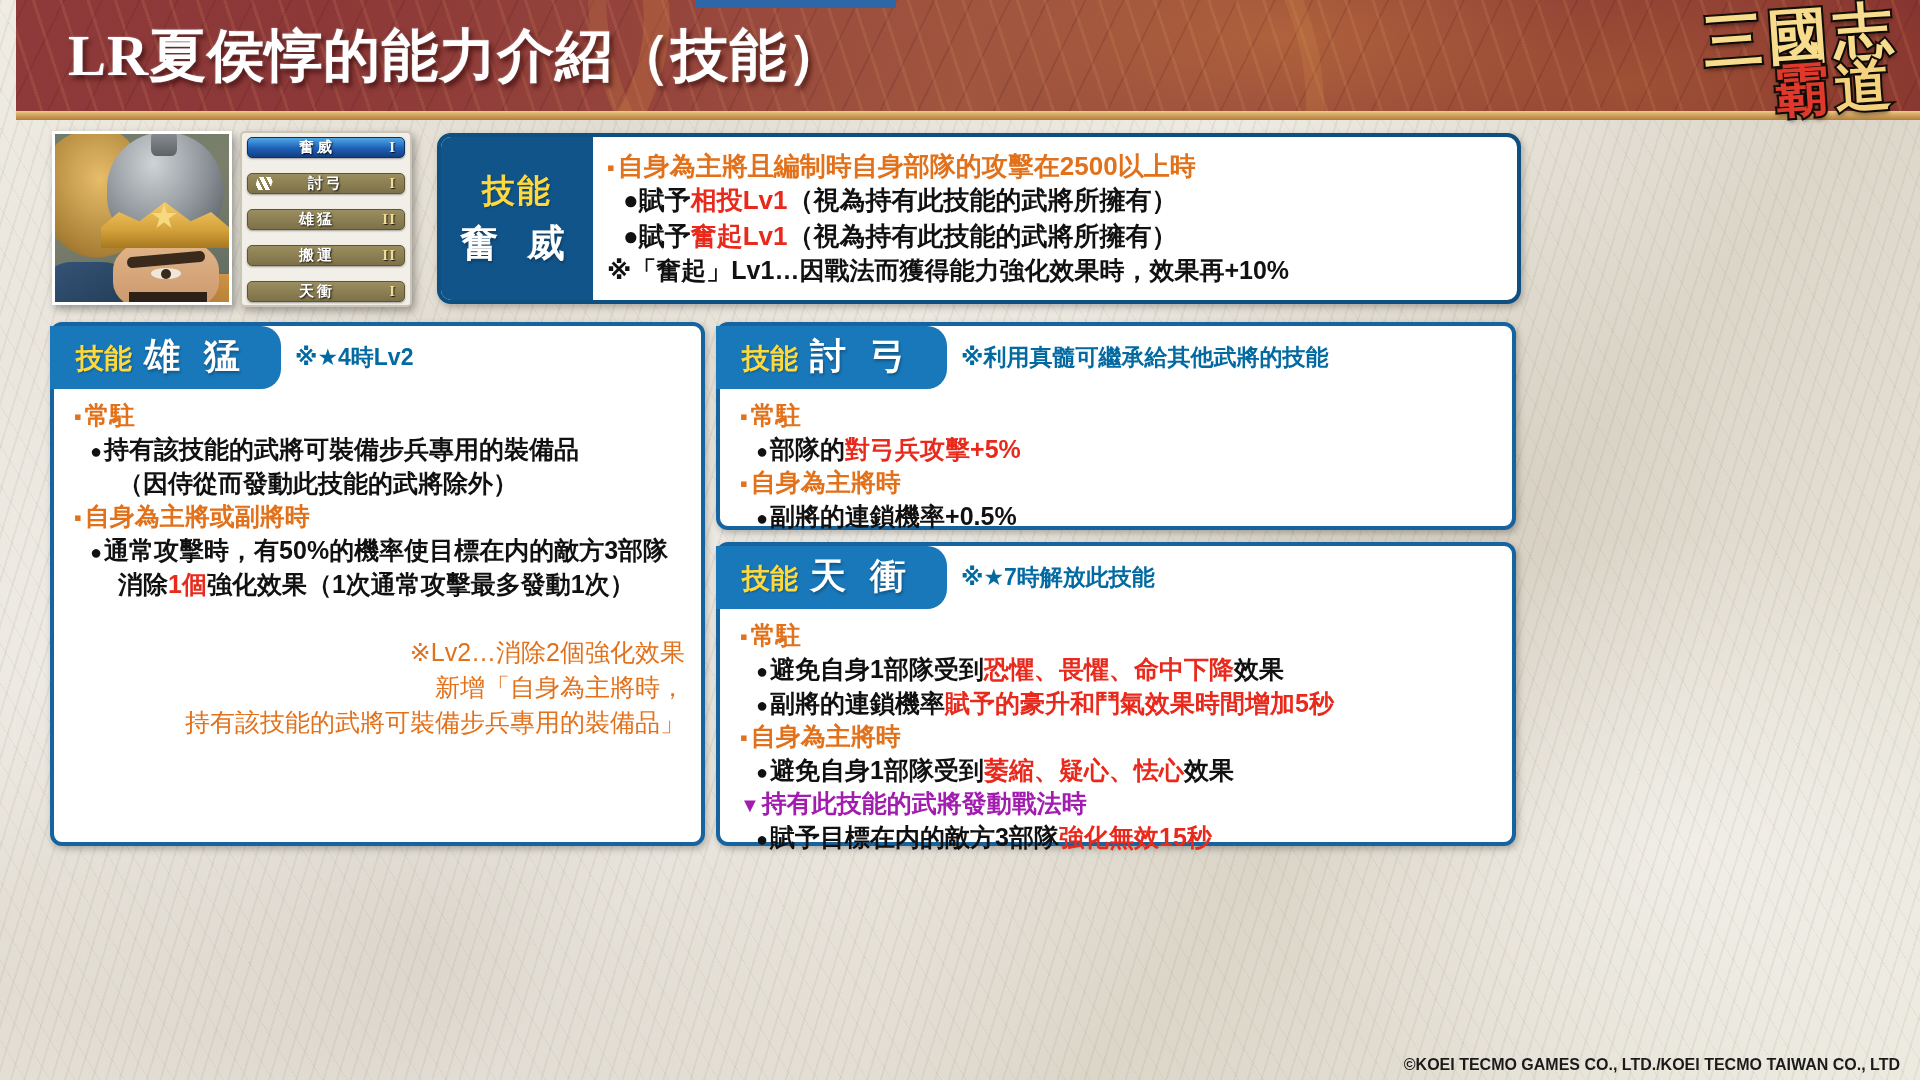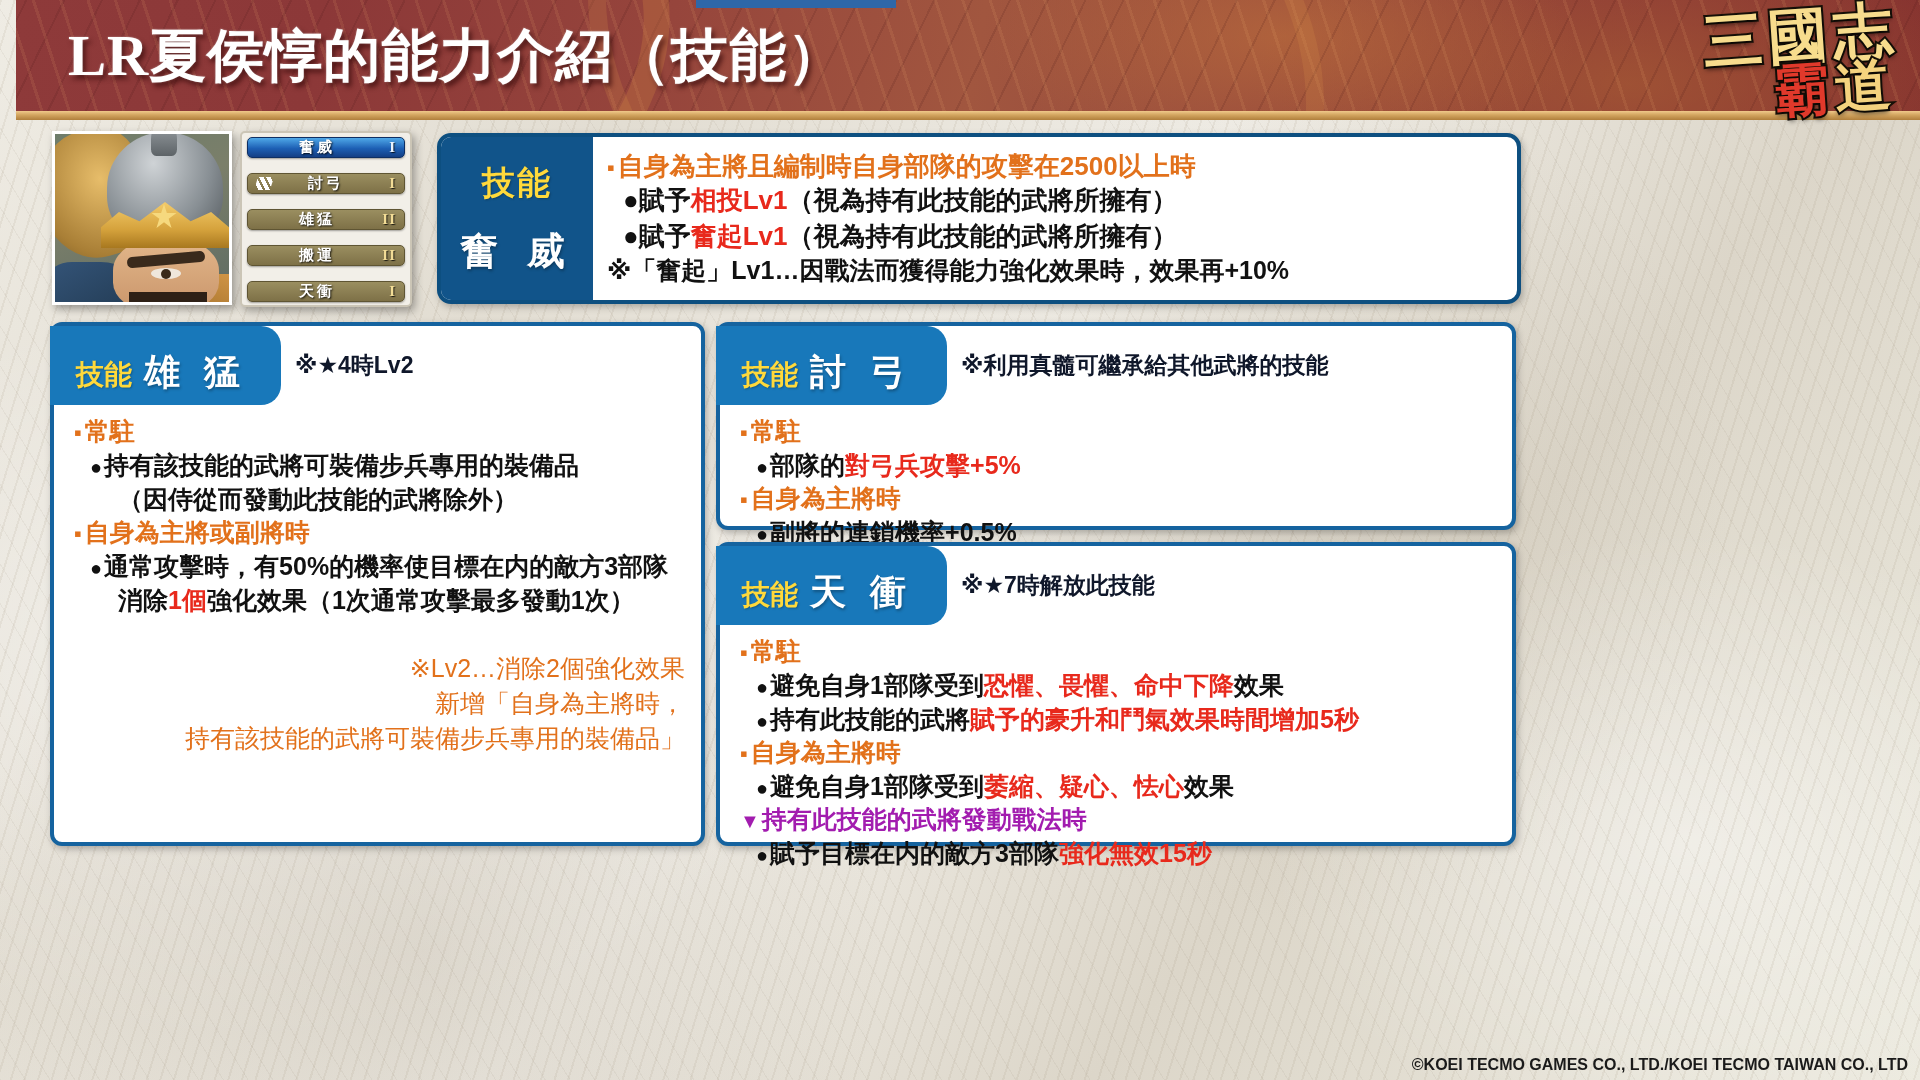--- a/index.html
+++ b/index.html
@@ -192,24 +192,23 @@
     padding:6px 34px 8px 26px;
     margin-left:-4px;
   }
   .tag-label{
     font-size:28px; font-weight:bold; color:#ffd93b;
     text-shadow:1px 1px 2px rgba(0,0,0,.25);
   }
   .tag-name{
     font-size:36px; font-weight:bold; color:#ffffff; letter-spacing:7px;
     text-shadow:1px 2px 3px rgba(0,0,0,.3);
-    margin-top:16px;
   }
   .head-note{
-    font-size:23px; font-weight:bold; color:#0f172a;
+    font-size:23px; font-weight:bold; color:#0369a1;
     white-space:nowrap;
   }
   .card-body{ padding:10px 16px 12px 20px; }
 
   .bullet-sq{
     font-size:25px; font-weight:bold; color:#e2711b;
     line-height:1.32; white-space:nowrap;
   }
   .bullet-sq::before{ content:"\25AA"; margin-right:3px; font-size:22px; }
   .bullet-tri{
@@ -252,21 +251,21 @@
 
   #card-xiongmeng{ left:50px; top:322px; width:655px; height:524px; }
   #card-taogong{ left:716px; top:322px; width:800px; height:208px; }
   #card-tianchong{ left:716px; top:542px; width:800px; height:304px; }
 
   .indent1{ padding-left:16px; }
   .indent2{ padding-left:44px; }
   .indent3{ padding-left:86px; }
 
   #copyright{
-    position:absolute; right:12px; bottom:6px;
+    position:absolute; right:20px; bottom:6px;
     font-size:16px; font-weight:bold; color:#1a1a1a;
     white-space:nowrap;
   }
 </style>
 </head>
 <body>
 
 <div id="bg"></div>
 
 <div id="header">
@@ -385,21 +384,21 @@
     <div class="card-head">
       <div class="tag">
         <span class="tag-label">技能</span>
         <span class="tag-name">天 衝</span>
       </div>
       <div class="head-note">※★7時解放此技能</div>
     </div>
     <div class="card-body">
       <div class="bullet-sq">常駐</div>
       <div class="line indent1 dot"><span>避免自身1部隊受到</span><span class="red">恐懼、畏懼、命中下降</span><span>效果</span></div>
-      <div class="line indent1 dot"><span>持有此技能的武將</span><span class="red">賦予的豪升和鬥氣效果時間增加5秒</span><span></span></div>
+      <div class="line indent1 dot"><span>副將的連鎖機率</span><span class="red">賦予的豪升和鬥氣效果時間增加5秒</span><span></span></div>
       <div class="bullet-sq">自身為主將時</div>
       <div class="line indent1 dot"><span>避免自身1部隊受到</span><span class="red">萎縮、疑心、怯心</span><span>效果</span></div>
       <div class="bullet-tri">持有此技能的武將發動戰法時</div>
       <div class="line indent1 dot"><span>賦予目標在内的敵方3部隊</span><span class="red">強化無效15秒</span><span></span></div>
     </div>
   </div>
 
 <div id="copyright">©KOEI TECMO GAMES CO., LTD./KOEI TECMO TAIWAN CO., LTD</div>
 
 </body></html>

